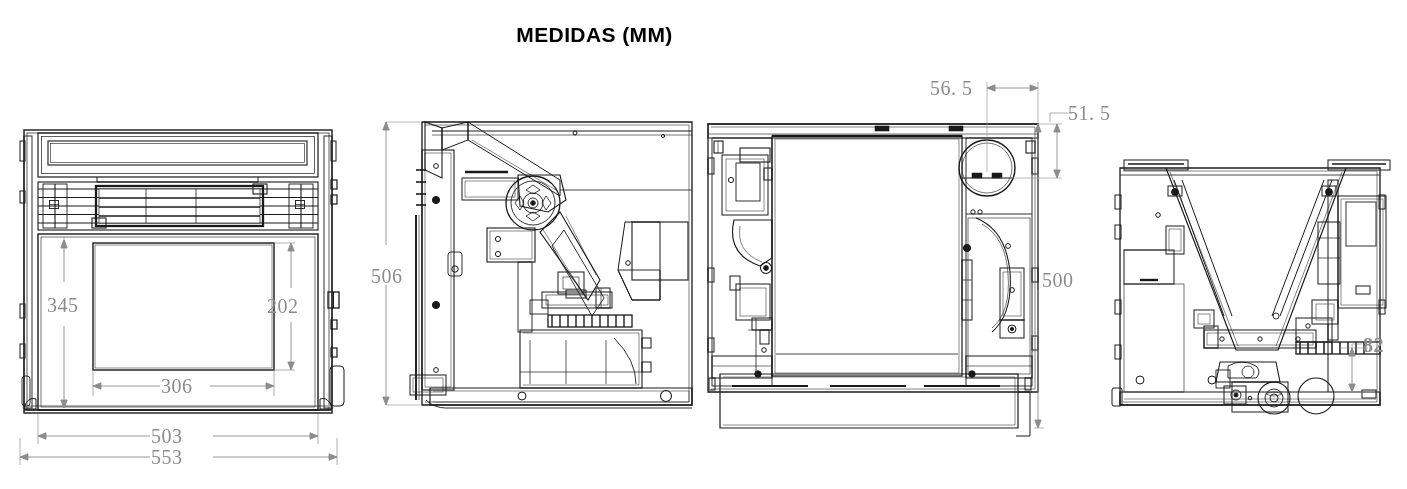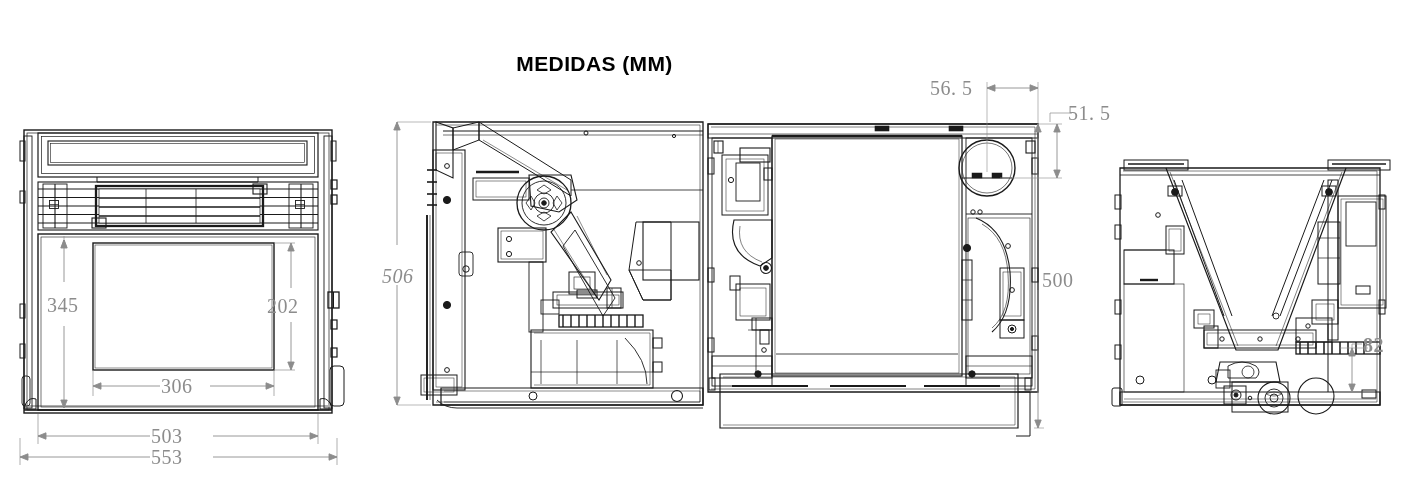--- a/index.html
+++ b/index.html
@@ -27,21 +27,20 @@
     top: 22px;
     width: 1189px;
     text-align: center;
     font-family: "Liberation Sans", sans-serif;
     font-size: 21px;
     font-weight: bold;
     letter-spacing: 0.4px;
     color: #000000;
     line-height: 26px;
     white-space: pre;
-    margin-top: 29px;
   }
   .view {
     position: absolute;
   }
   svg { display: block; overflow: visible; }
   .dimtxt {
     font-family: "Liberation Serif", serif;
     font-size: 20px;
     fill: #8c8c8c;
     letter-spacing: 0.5px;
@@ -172,21 +171,21 @@
       <g stroke="none">
         <text class="dimtxt" x="47" y="308">345</text>
         <text class="dimtxt" x="267" y="309">202</text>
         <text class="dimtxt" x="161" y="389">306</text>
         <text class="dimtxt" x="151" y="439">503</text>
         <text class="dimtxt" x="151" y="460">553</text>
       </g>
     </svg>
   </div>
 
-  <div class="view" style="left:381px; top:0px;font-style:italic;">
+  <div class="view" style="left:370px; top:0px;">
     <svg width="350" height="489" viewBox="0 0 350 489">
       <g fill="none" stroke="#1a1a1a" stroke-width="1" stroke-linejoin="miter">
 
         <path d="M52 122 L322 122 L322 405 L52 405 Z" stroke-width="1.3"></path>
         <path d="M55 125 L319 125 L319 402 L55 402" stroke-width="0.55"></path>
 
         <line x1="62" y1="131" x2="322" y2="131"></line>
         <line x1="62" y1="135" x2="322" y2="135" stroke-width="0.6"></line>
         <circle cx="205" cy="133" r="2"></circle>
         <circle cx="293" cy="136" r="1.6"></circle>

